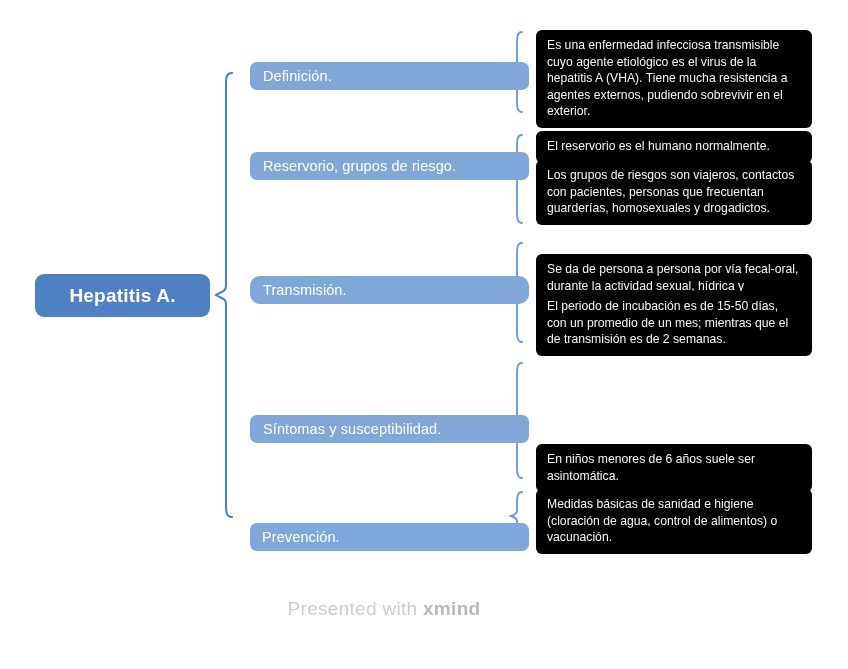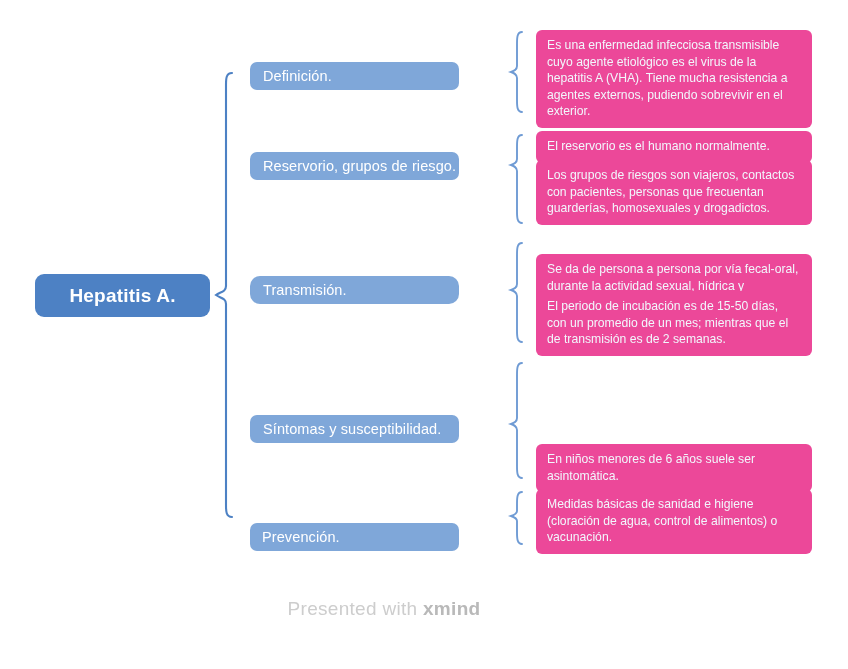--- a/index.html
+++ b/index.html
@@ -40,36 +40,36 @@
   .root-node .label {
     color: #ffffff;
     font-size: 19px;
     font-weight: bold;
     letter-spacing: 0.2px;
     white-space: nowrap;
   }
   
   .branch-node {
     left: 250px;
-    width: 209px;
+    width: 279px;
     height: 28px;
     background: #7fa7d9;
     padding-left: 13px;
   }
   .branch-node .label {
     color: #ffffff;
     font-size: 14.5px;
     letter-spacing: 0.1px;
     white-space: nowrap;
   }
   
   .leaf-node {
     left: 536px;
     width: 276px;
-    background: #ec4899;
+    background: #000000;
     border-radius: 6px;
     padding: 7px 11px 8px 11px;
     display: block;
   }
   .leaf-node .label {
     color: #f2f7fd;
     font-size: 12.2px;
     line-height: 16.6px;
     display: block;
   }

